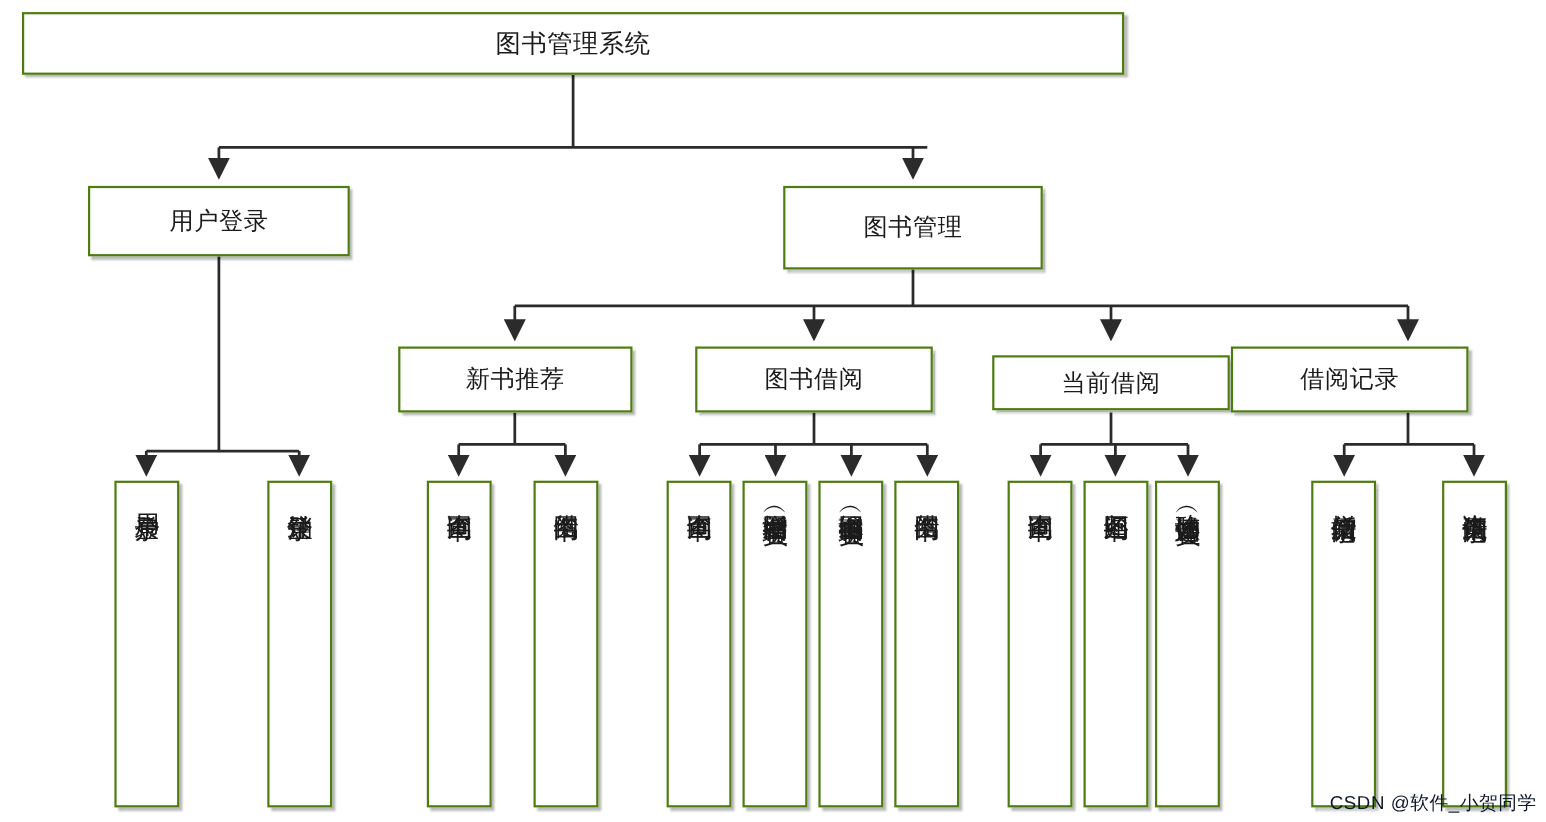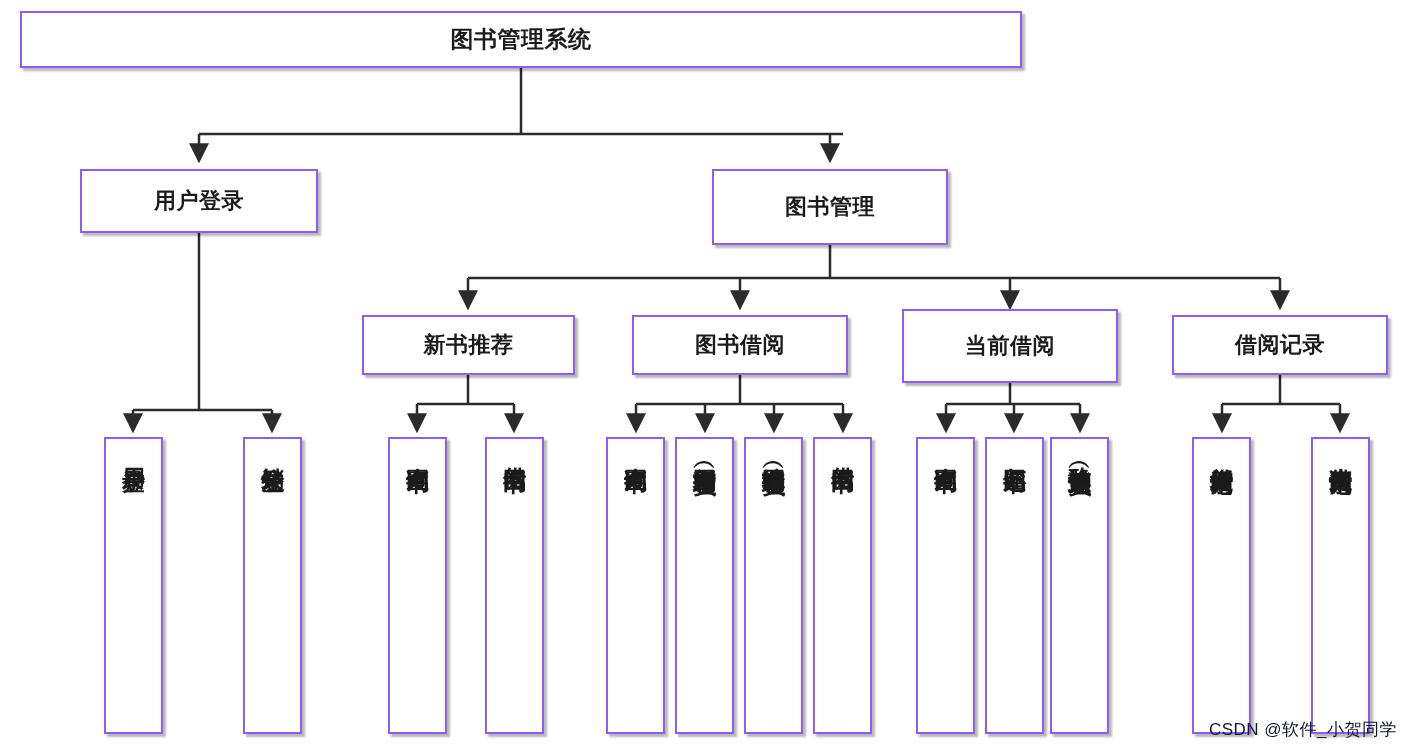--- a/index.html
+++ b/index.html
@@ -22,28 +22,27 @@
     left: 0;
     top: 0;
     width: 1405px;
     height: 747px;
     pointer-events: none;
   }
   .node {
     position: absolute;
     box-sizing: border-box;
     background: #ffffff;
-    border: 2px solid #8b5cf6;
+    border: 2px solid #4d7c0f;
     box-shadow: 3px 3px 2px rgba(0,0,0,0.28);
     display: flex;
     align-items: center;
     justify-content: center;
     color: #1b1b1b;
     z-index: 2;
-    font-weight: bold;
   }
   .node-label {
     font-size: 22px;
     line-height: 1.18;
     letter-spacing: 0.5px;
     white-space: nowrap;
     text-align: center;
   }
   .node.root .node-label { font-size: 23px; }
   .node.vertical {
@@ -139,25 +138,25 @@
   </div>
 
   <div class="node" style="left:632px; top:315px; width:216px; height:60px;">
     <span class="node-label">图书借阅</span>
   </div>
 
   <div class="node" style="left:362px; top:315px; width:213px; height:60px;">
     <span class="node-label">新书推荐</span>
   </div>
 
-  <div class="node" style="left:902px; top:309px; width:216px; height:74px;">
+  <div class="node" style="left:902px; top:323px; width:216px; height:50px;">
     <span class="node-label">当前借阅</span>
   </div>
 
-  <div class="node" style="left:1172px; top:315px; width:216px; height:60px;">
+  <div class="node" style="left:1119px; top:315px; width:216px; height:60px;">
     <span class="node-label">借阅记录</span>
   </div>
 
   <div class="node vertical" style="left:104px; top:437px; width:59px; height:297px;">
     <span class="node-label">用户登录</span>
   </div>
 
   <div class="node vertical" style="left:243px; top:437px; width:59px; height:297px;">
     <span class="node-label">注销登录</span>
   </div>

